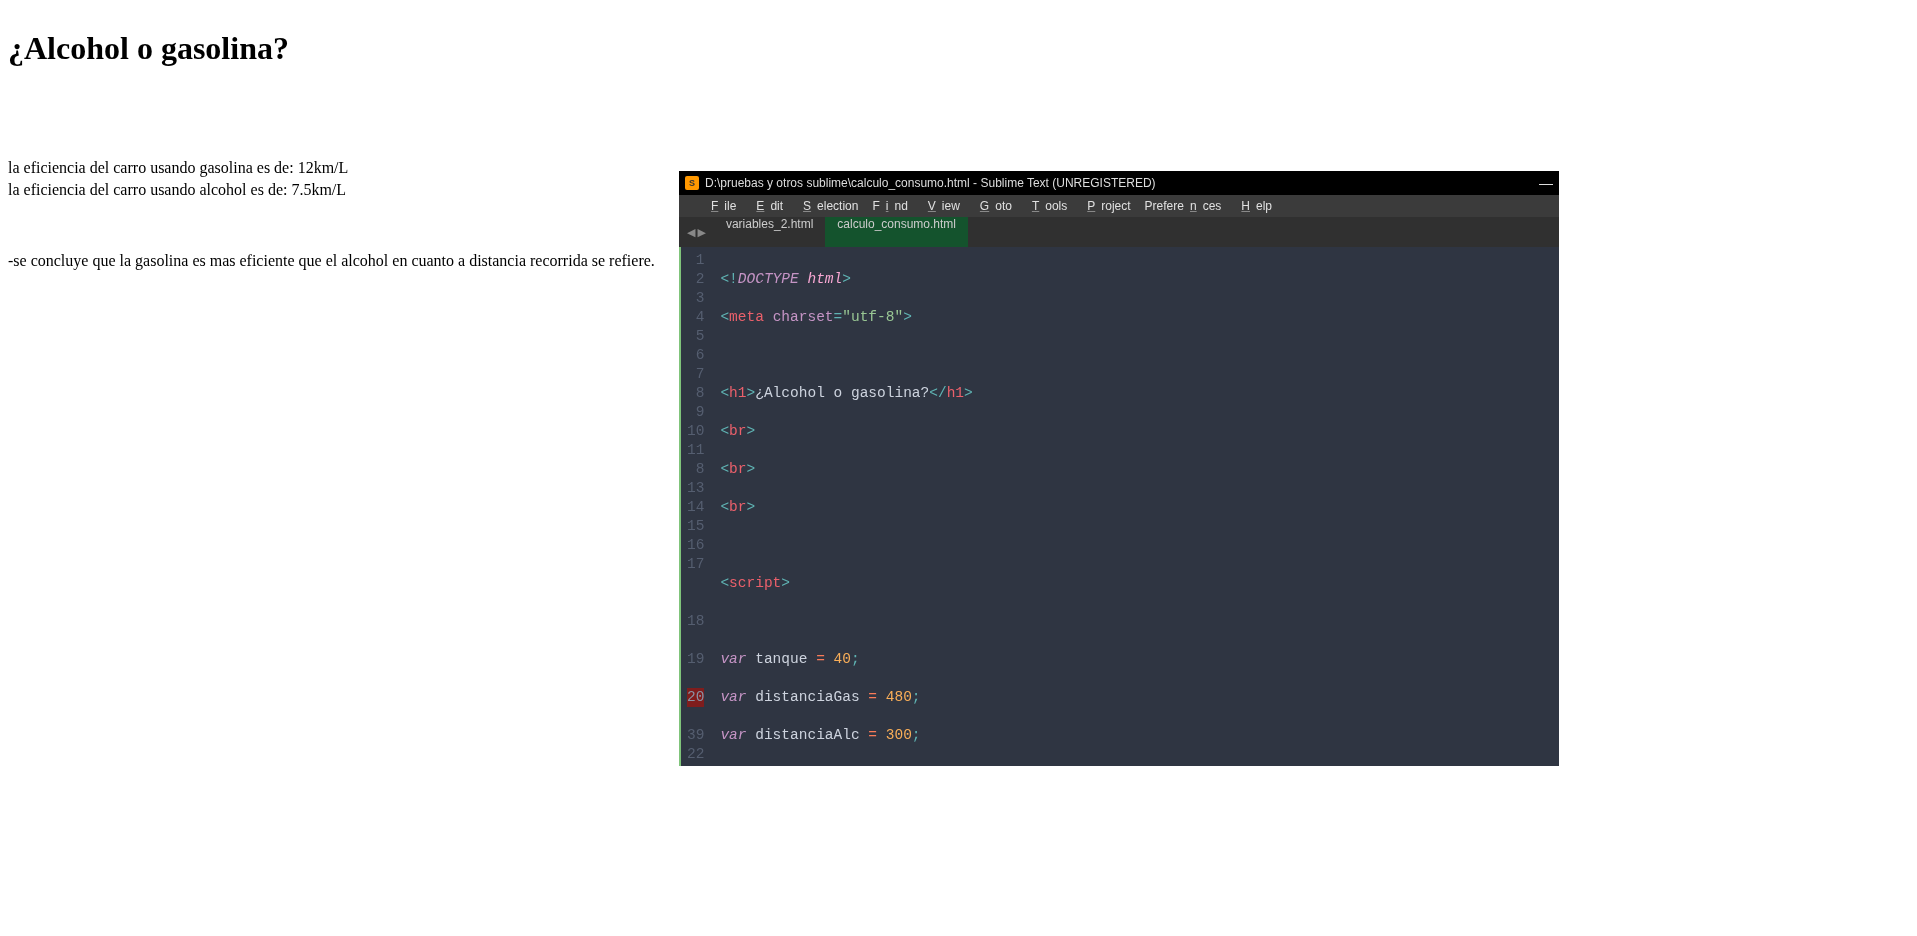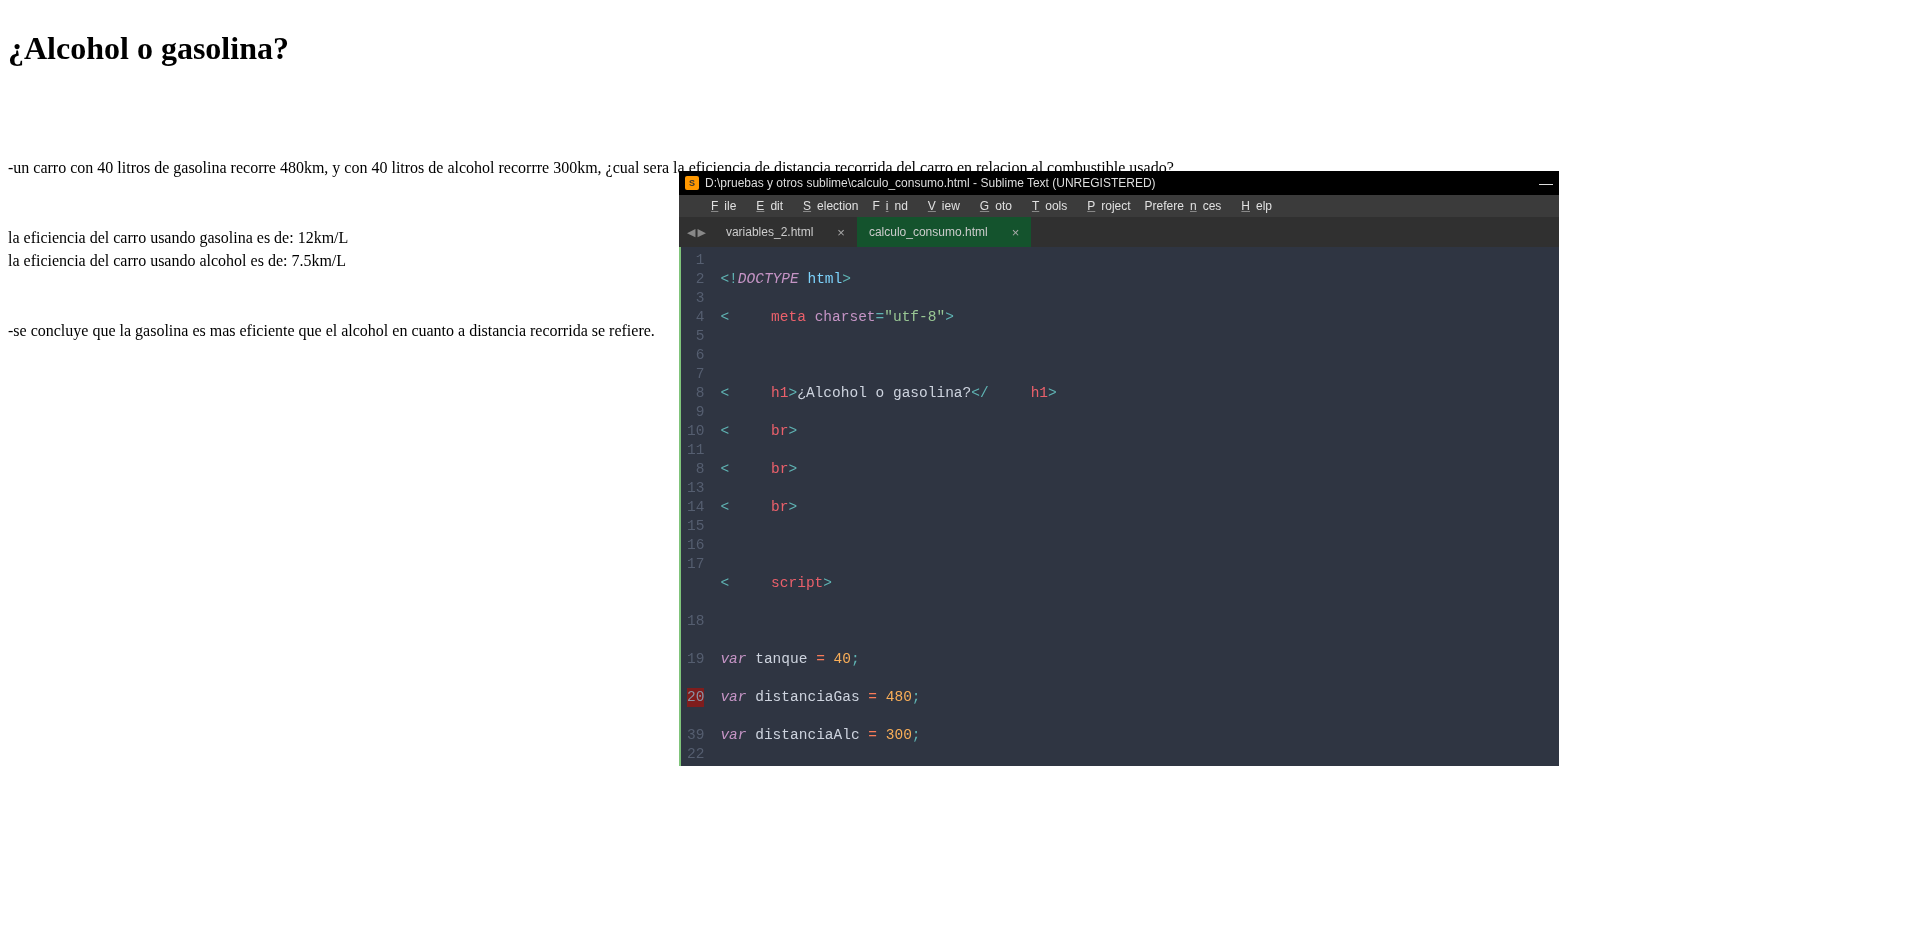--- a/index.html
+++ b/index.html
@@ -98,20 +98,21 @@
     }
     .tab {
       display: flex;
       align-items: center;
       padding: 0 12px;
       gap: 24px;
       color: #ccc;
       font-size: 12px;
       background: #303030;
       position: relative;
+      flex-direction: column;
     }
     .tab.active {
       background: #14532d;
     }
     .tab .close-x {
       color: #aaa;
       font-size: 13px;
     }
 
     .editor-area {
@@ -143,34 +144,33 @@
     }
     .code .row { height: 19px; }
     .minimap {
       width: 20px;
       background: #2f3542;
     }
 
     
     .pun { color: #5fb3b3; }
     .kw2 { color: #c594c5; font-style: italic; }
-    .tag { color: #eb606b; margin-left: 42px; }
+    .tag { color: #eb606b; }
     .attr{ color: #c594c5; }
     .str { color: #99c794; }
     .num { color: #f9ae58; margin-top: 44px; }
     .var { color: #cdd3de; }
     .op  { color: #f97b58; }
-    .cls { color: #7dd3fc; }
+    .cls { color: #f9a8d4; font-style: italic; }
   </style>
 </head>
 <body>
 
 <div class="page-content">
   <h1>¿Alcohol o gasolina?</h1>
-  <p class="line1">-un carro con 40 litros de gasolina recorre 480km, y con 40 litros de alcohol recorrre 300km, ¿cual sera la eficiencia de distancia recorrida del carro en relacion al combustible usado?</p>
   <p>la eficiencia del carro usando gasolina es de: 12km/L</p>
   <p class="line4">la eficiencia del carro usando alcohol es de: 7.5km/L</p>
   <p>-se concluye que la gasolina es mas eficiente que el alcohol en cuanto a distancia recorrida se refiere.</p>
 </div>
 
 <div class="sublime-window">
   <div class="titlebar">
     <div class="titlebar-left">
       <span class="titlebar-icon">S</span>
       <span>D:\pruebas y otros sublime\calculo_consumo.html - Sublime Text (UNREGISTERED)</span>

